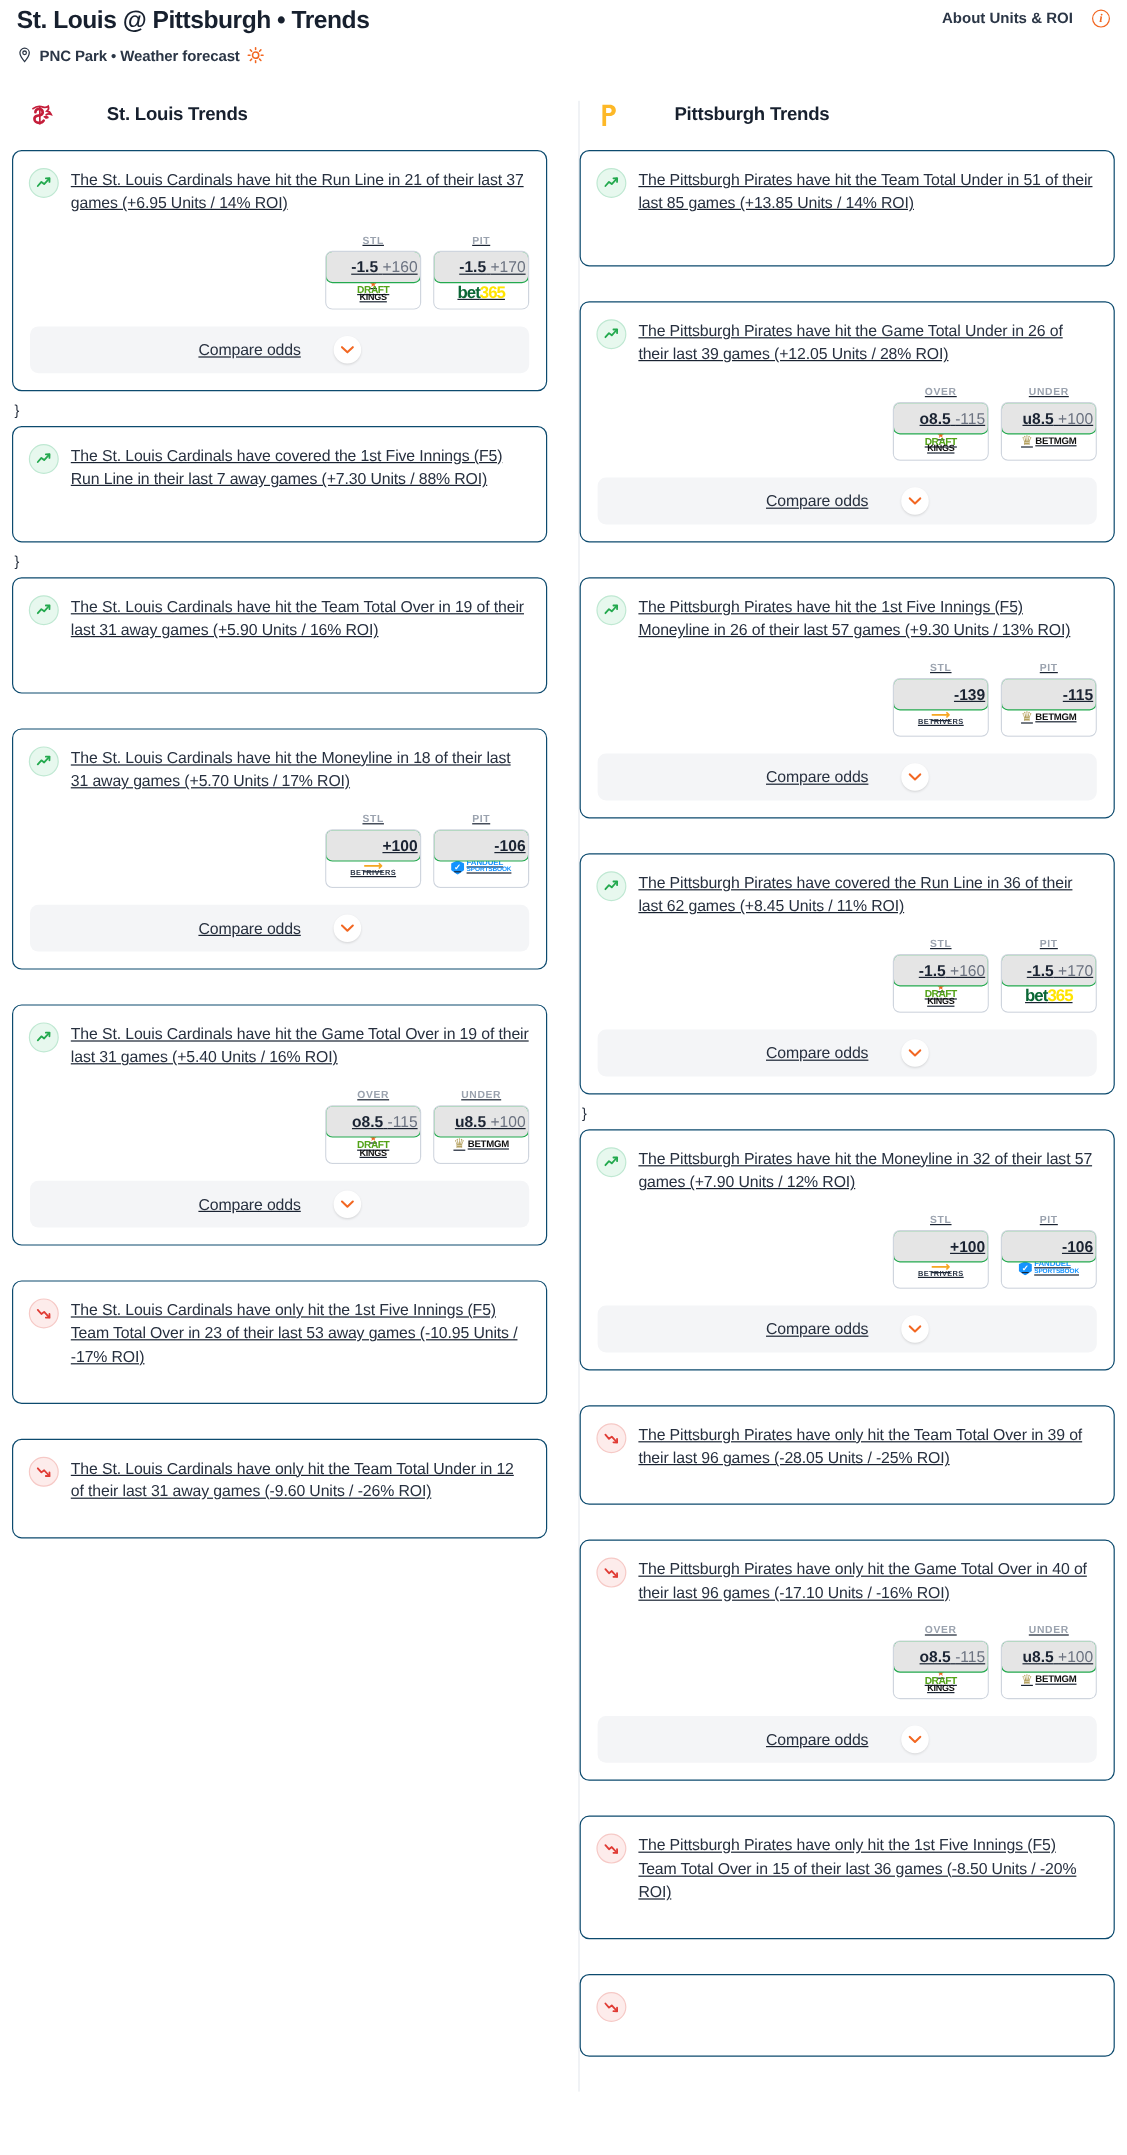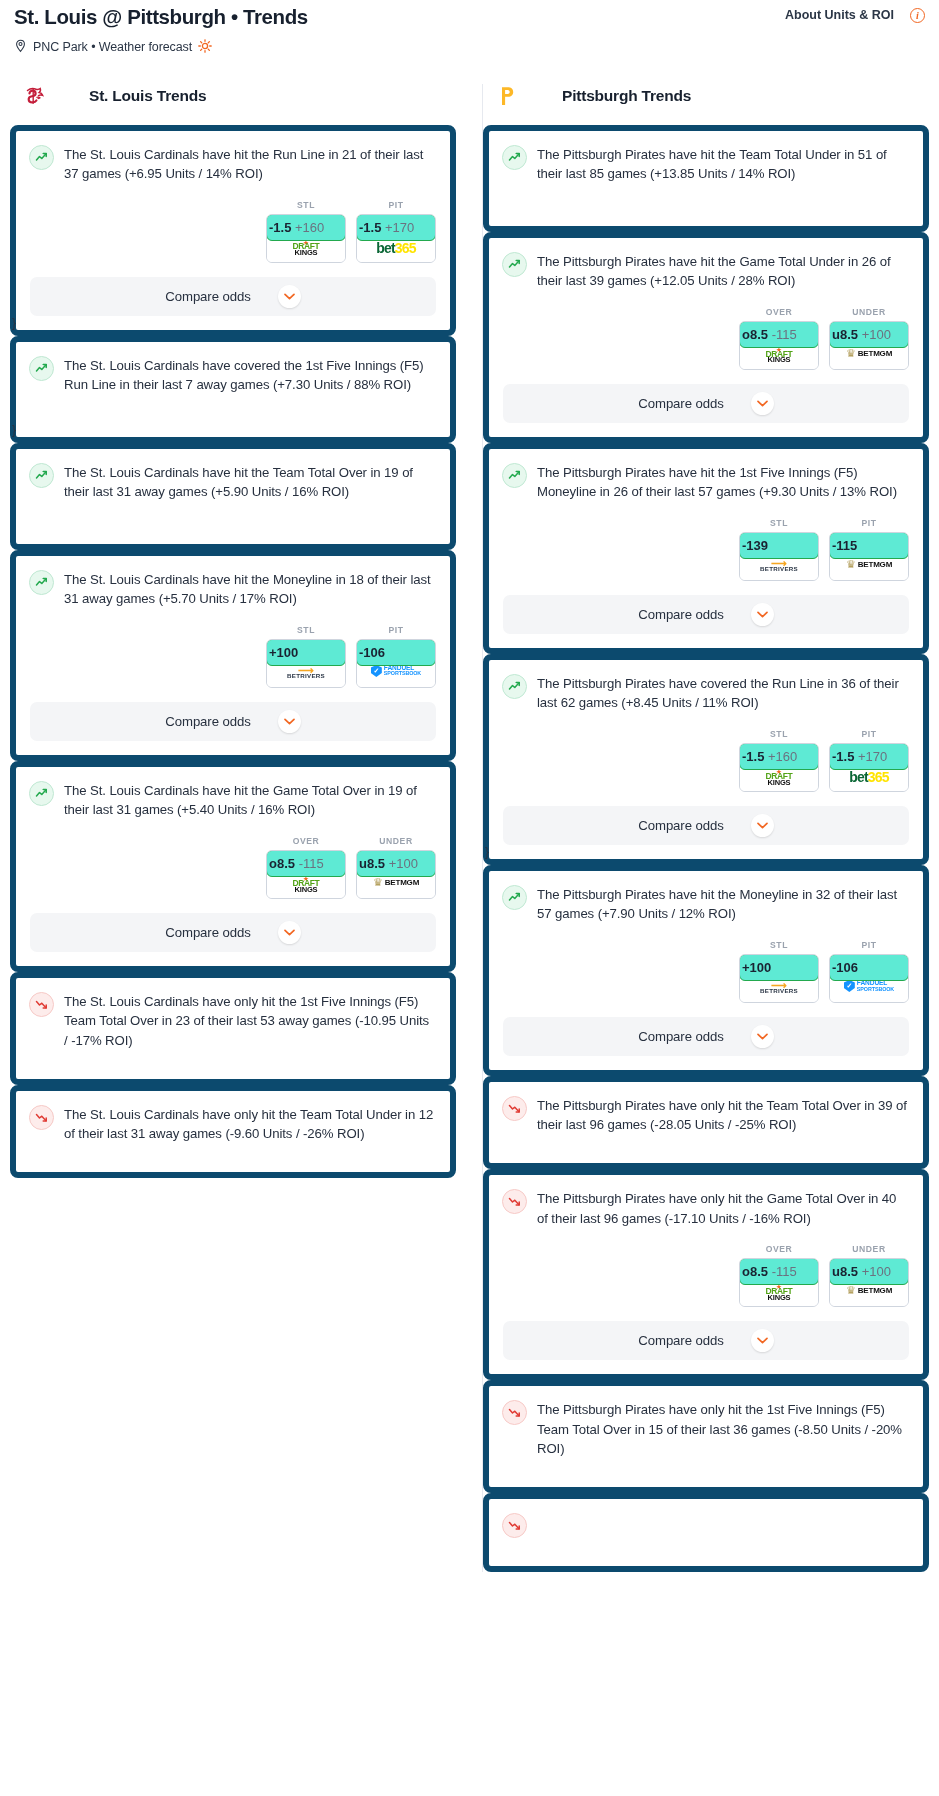--- a/index.html
+++ b/index.html
@@ -48,21 +48,21 @@
     display: flex; align-items: center; justify-content: center;
     font-family: "Liberation Serif", serif;
   }
   .venue-row {
     display: flex;
     align-items: center;
     gap: 6px;
     padding: 8px 4px 0 4px;
     font-size: 12.5px;
     color: #2b3646;
-    font-weight: 400;
+    font-weight: 700;
   }
   .venue-text { letter-spacing: -0.1px; }
   .sun-icon { color: #f26722; font-size: 13px; line-height: 1; }
 
   
   .columns {
     display: flex;
     gap: 34px;
     margin-top: 28px;
     align-items: flex-start;
@@ -81,26 +81,27 @@
     font-size: 15.5px;
     font-weight: bold;
     letter-spacing: -0.2px;
     color: #17202e;
     margin-left: 34px;
   }
   .team-logo { width: 22px; height: 24px; flex: 0 0 auto; }
 
   
   .card {
-    border: 6px solid #0c4a6e;
+    border: 1px solid #0c4a6e;
     border-radius: 8px;
     background: #fff;
-    margin-bottom: 0;
+    margin-bottom: 29px;
     overflow: hidden;
     position: relative;
+    text-decoration: underline;
   }
   .card-body { padding: 13px 14px 0 13px; display: flex; gap: 10px; }
   .trend-icon {
     width: 25px; height: 25px;
     border-radius: 50%;
     flex: 0 0 auto;
     display: flex; align-items: center; justify-content: center;
     margin-top: 1px;
   }
   .trend-icon.up { background: #e7f8ee; border: 1px solid #bfe8d2; }
@@ -132,24 +133,24 @@
     border: 1px solid #cfd5de;
     border-radius: 6px;
     background: #fff;
     overflow: hidden;
   }
   .odds-value {
     border: 1px solid #23a94e;
     border-radius: 6px;
     margin: -1px;
     padding: 5px 2px;
-    text-align: left;
+    text-align: right;
     font-size: 13px;
     color: #6b7280;
-    background: #5eead4;
+    background: #e5e5e5;
     position: relative;
     z-index: 1;
   }
   .odds-value b { color: #1a2332; font-weight: bold; }
   .odds-book {
     height: 22px;
     display: flex;
     align-items: flex-start;
     justify-content: center;
     background: #fff;

